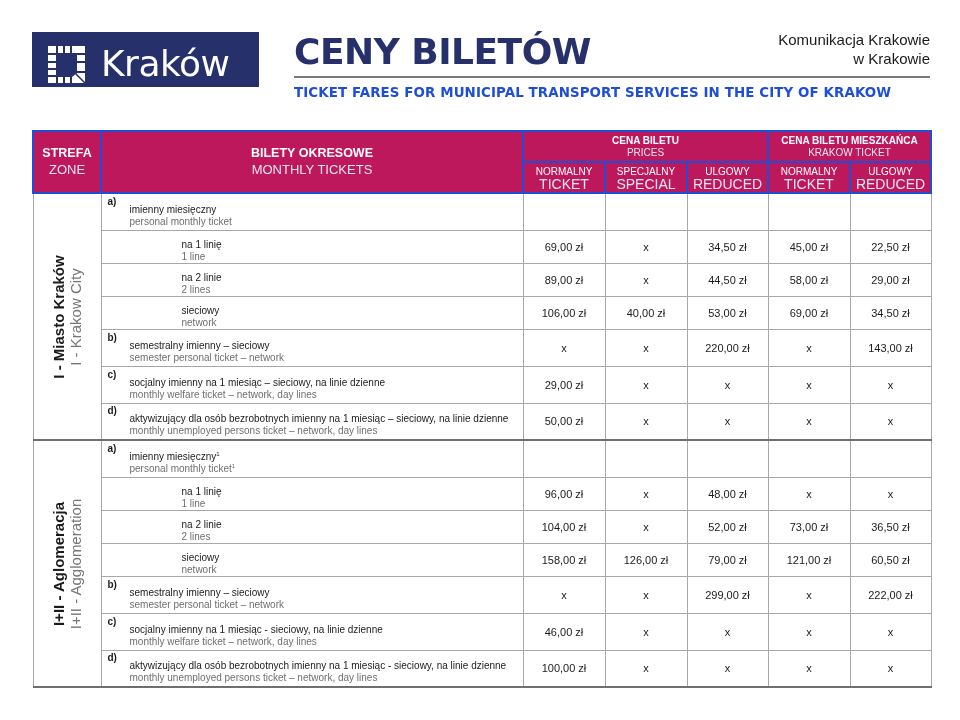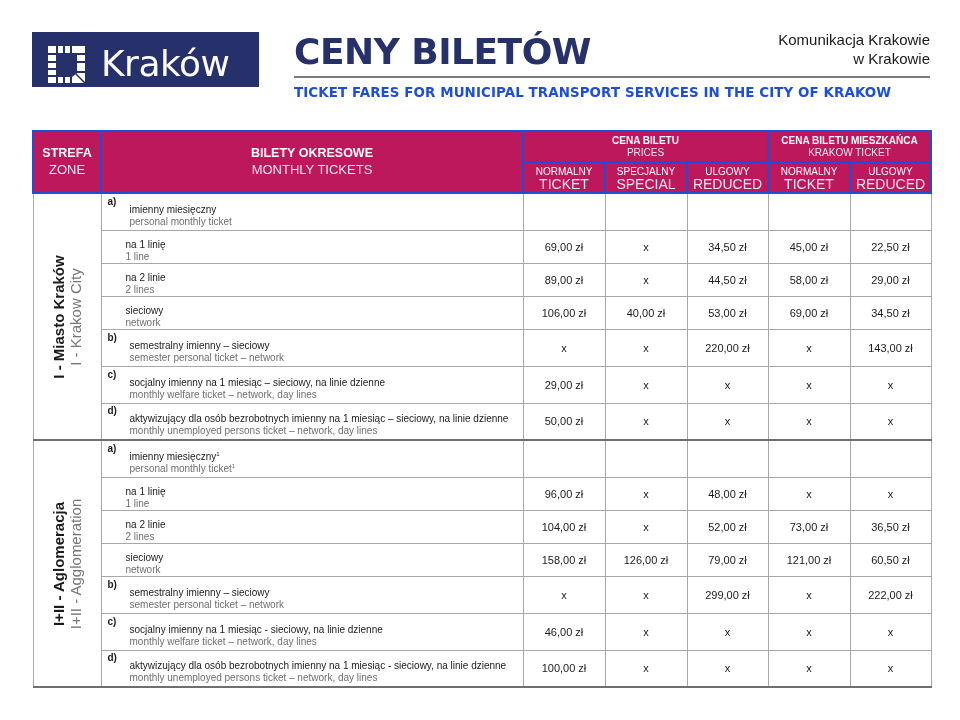--- a/index.html
+++ b/index.html
@@ -28,21 +28,21 @@
   .zone { text-align: center; position: relative; padding: 0; border-bottom: 2px solid #6f6f6f !important; }
   .zone-label { position: absolute; left: 50%; top: 50%; transform: translate(-50%, -50%) rotate(-90deg); white-space: nowrap; text-align: center; }
   .zone-pl { display: block; font-weight: bold; font-size: 15px; line-height: 17px; color: #1b1b1b; }
   .zone-en { display: block; font-size: 15px; line-height: 17px; color: #767676; }
 
   .desc { padding: 0 6px; font-size: 10px; line-height: 12px; }
   .desc .lt { display: inline-block; width: 22px; font-weight: bold; vertical-align: top; }
   .desc .txt { display: inline-block; vertical-align: top; }
   .desc .pl { display: block; color: #1b1b1b; margin-top: 8px; }
   .desc .en { display: block; color: #6f6f6f; }
-  .desc.sub { padding-left: 24px; }
+  .desc.sub { padding-left: 80px; }
   sup { font-size: 6px; vertical-align: super; line-height: 0; }
 
   .price { text-align: center; font-size: 11px; color: #1b1b1b; }
   tr.sec-end td { border-bottom: 2px solid #6f6f6f; }
   tr.r-a td { height: 37px; }
   tr.r-l td { height: 31px; }
   tr.r-b td { height: 37px; }
 </style>
 </head>
 <body>

